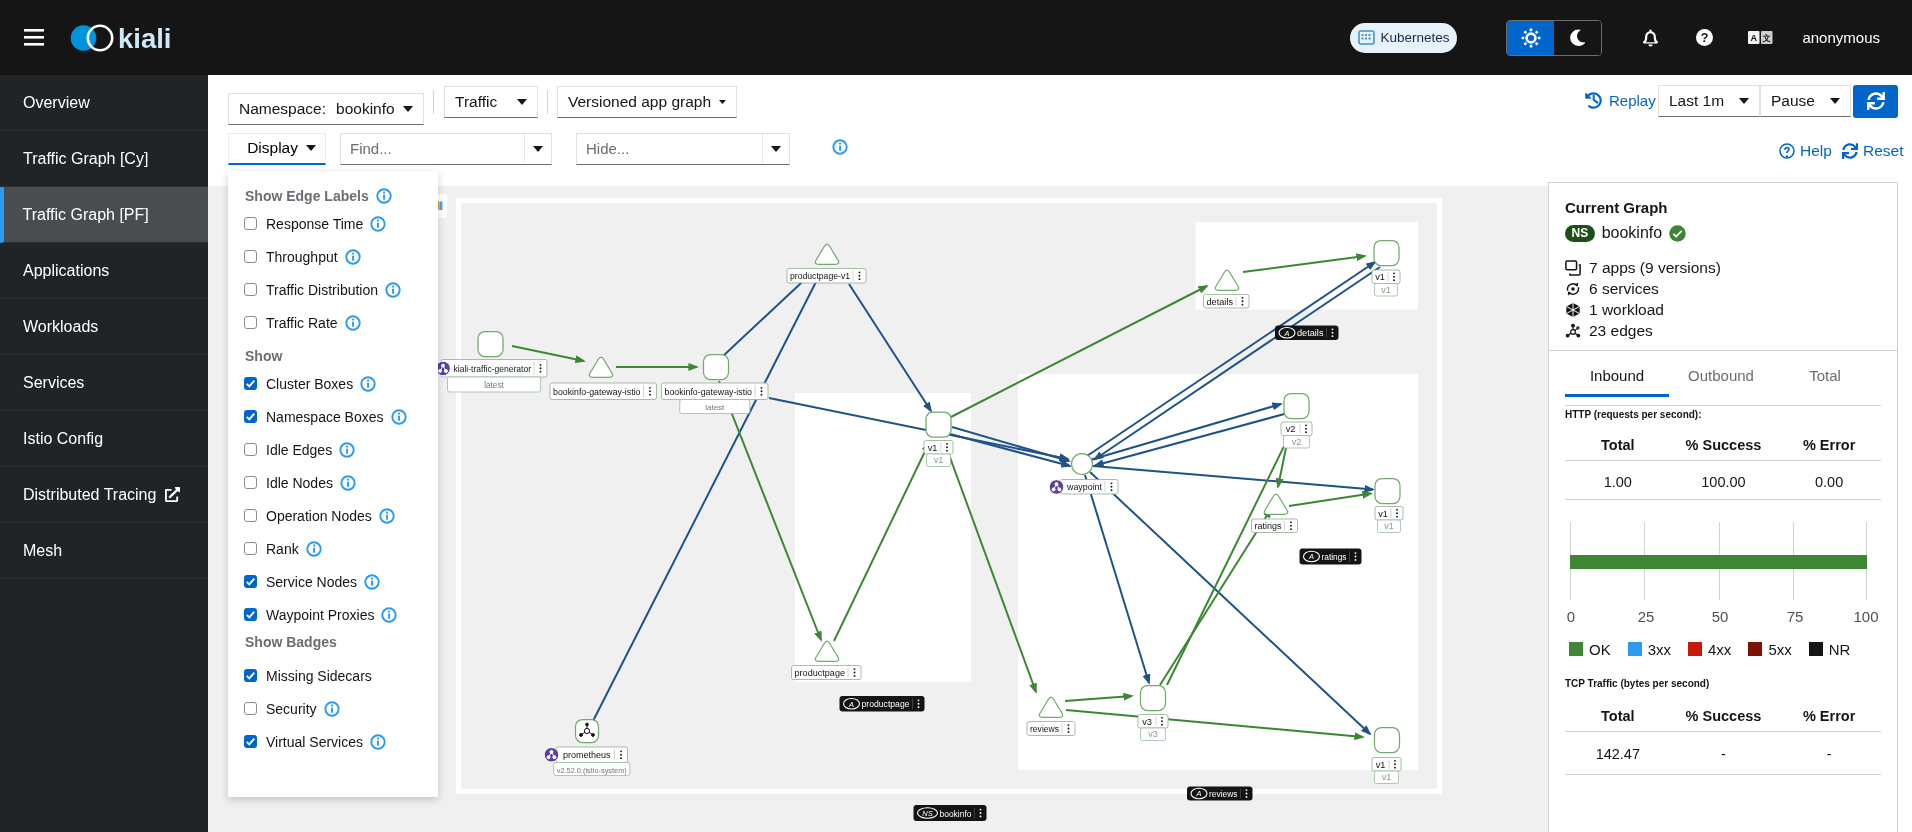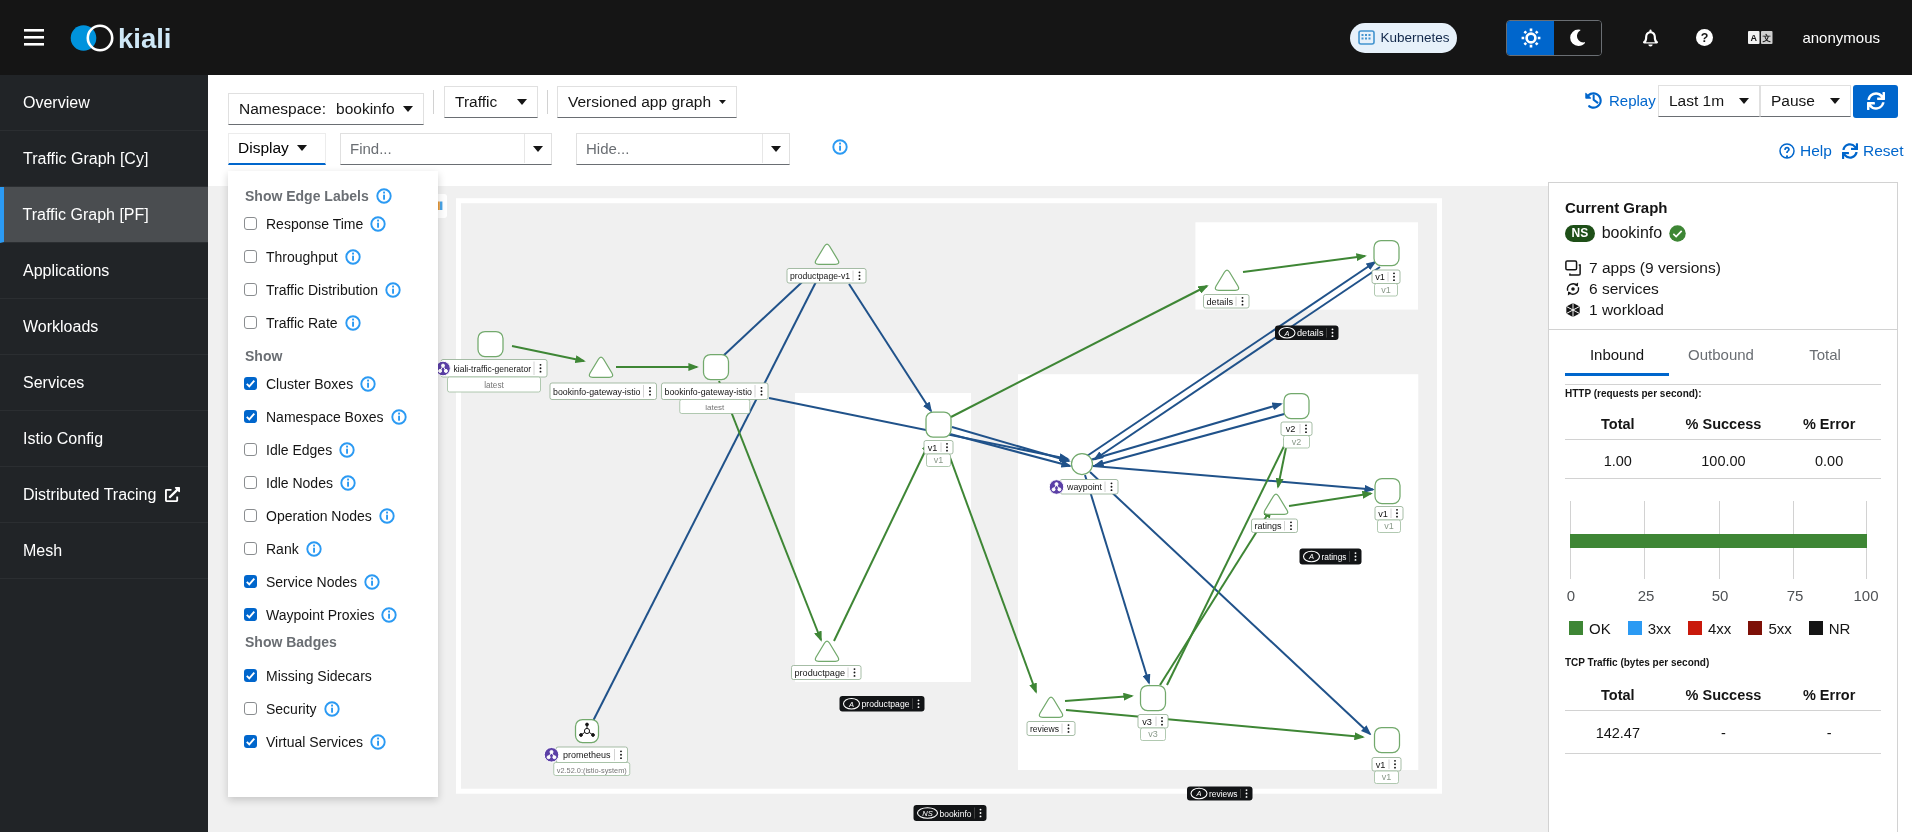--- a/index.html
+++ b/index.html
@@ -16,21 +16,21 @@
 .anon{color:#fff;font-size:15px}
 .sidebar{position:absolute;left:0;top:75px;width:208px;height:757px;background:#212427}
 .nitem{height:56px;line-height:56px;padding-left:23px;color:#fff;font-size:16px;border-bottom:1px solid #2b2e31}
 .nitem.sel{background:#4a4d50;border-left:4.5px solid #2b9af3;padding-left:18.5px}
 .tb1{position:absolute;left:208px;top:75px;width:1704px;height:111px;background:#fff}
 .psel{position:absolute;height:31.5px;border:1px solid #e0e0e0;border-bottom:1.3px solid #6a6e73;background:#fff;display:flex;align-items:center;justify-content:space-between;padding:0 10px;font-size:15.5px;color:#151515;white-space:nowrap}
 .vsep{position:absolute;top:15px;width:1px;height:24px;background:#d2d2d2}
 .replay{position:absolute;left:1377px;top:17px;display:flex;align-items:center;color:#06c;font-size:15px}
 .replay span{margin-left:7px}
 .refbtn{position:absolute;left:1645px;top:10px;width:45px;height:32.5px;background:#06c;border-radius:3px;display:flex;align-items:center;justify-content:center}
-.mtoggle{position:absolute;left:20px;top:58px;width:98px;height:31.5px;background:#fff;border:1px solid #ececec;border-bottom:2.6px solid #06c;display:flex;align-items:center;justify-content:flex-start;padding:0 9px;font-size:15.5px}
+.mtoggle{position:absolute;left:20px;top:58px;width:98px;height:31.5px;background:#fff;border:1px solid #ececec;border-bottom:2.6px solid #06c;display:flex;align-items:center;justify-content:flex-end;padding:0 9px;font-size:15.5px}
 .finput{position:absolute;top:58px;height:31.5px;border:1px solid #e0e0e0;border-bottom:1.3px solid #6a6e73;display:flex;align-items:center;font-size:15px}
 .finput .ph{color:#6a6e73;padding-left:9px;flex:1}
 .fsep{width:1px;height:29px;background:#e7e7e7}
 .hlink{position:absolute;top:67px;display:flex;align-items:center;color:#06c;font-size:15.5px}
 .hlink span{margin-left:5px}
 .canvas{position:absolute;left:208px;top:186px;width:1340px;height:646px;background:#f0f0f0}
 .dpanel{position:absolute;left:228px;top:171px;width:210px;height:626px;background:#fff;box-shadow:0 3px 8px rgba(3,3,3,.18);padding:16px 0 0 16px;z-index:50}
 .dhead{display:flex;align-items:center;height:17px;font-size:14px;font-weight:bold;color:#6a6e73;padding-left:1px}
 .ditem{display:flex;align-items:center;height:33px;font-size:14px;color:#151515}
 .cbx{width:13px;height:13px;border:1px solid #8a8d90;border-radius:3px;background:#fff;flex:none}
@@ -507,20 +507,36 @@
       </svg>
       <span>6 services</span>
     </div>
   <div class="srow">
       <svg width="16" height="16" viewBox="0 0 18 18">
         <path d="M9 1 L16.5 5 L16.5 13 L9 17 L1.5 13 L1.5 5 z" fill="#151515"></path>
         <path d="M9 1 L9 17 M1.5 5 L16.5 13 M16.5 5 L1.5 13" stroke="#fff" stroke-width="1.1"></path>
       </svg>
       <span>1 workload</span>
     </div>
+  <div class="srow">
+      <svg width="16" height="16" viewBox="0 0 18 18">
+        <g stroke="#151515" stroke-width="1.3" fill="#151515">
+          <circle cx="9" cy="10" r="2.6" fill="none"></circle>
+          <line x1="9" y1="7.4" x2="9" y2="3.5"></line>
+          <circle cx="9" cy="3" r="1.5"></circle>
+          <line x1="11.3" y1="11.5" x2="14.5" y2="13.8"></line>
+          <circle cx="15" cy="14.2" r="1.5"></circle>
+          <line x1="6.7" y1="11.5" x2="3.5" y2="13.8"></line>
+          <circle cx="3" cy="14.2" r="1.5"></circle>
+          <circle cx="14.5" cy="5.5" r="1.2" fill="none"></circle>
+          <line x1="11" y1="8.4" x2="13.6" y2="6.3"></line>
+        </g>
+      </svg>
+      <span>23 edges</span>
+    </div>
   <div class="hr" style="margin-top:9px"></div>
   <div class="tabs">
     <div class="tab act">Inbound</div>
     <div class="tab">Outbound</div>
     <div class="tab">Total</div>
   </div>
   <div class="hr2"></div>
   <div class="h14">HTTP (requests per second):</div>
   <table class="rtab" style="margin-top:10px">
       <tbody>

